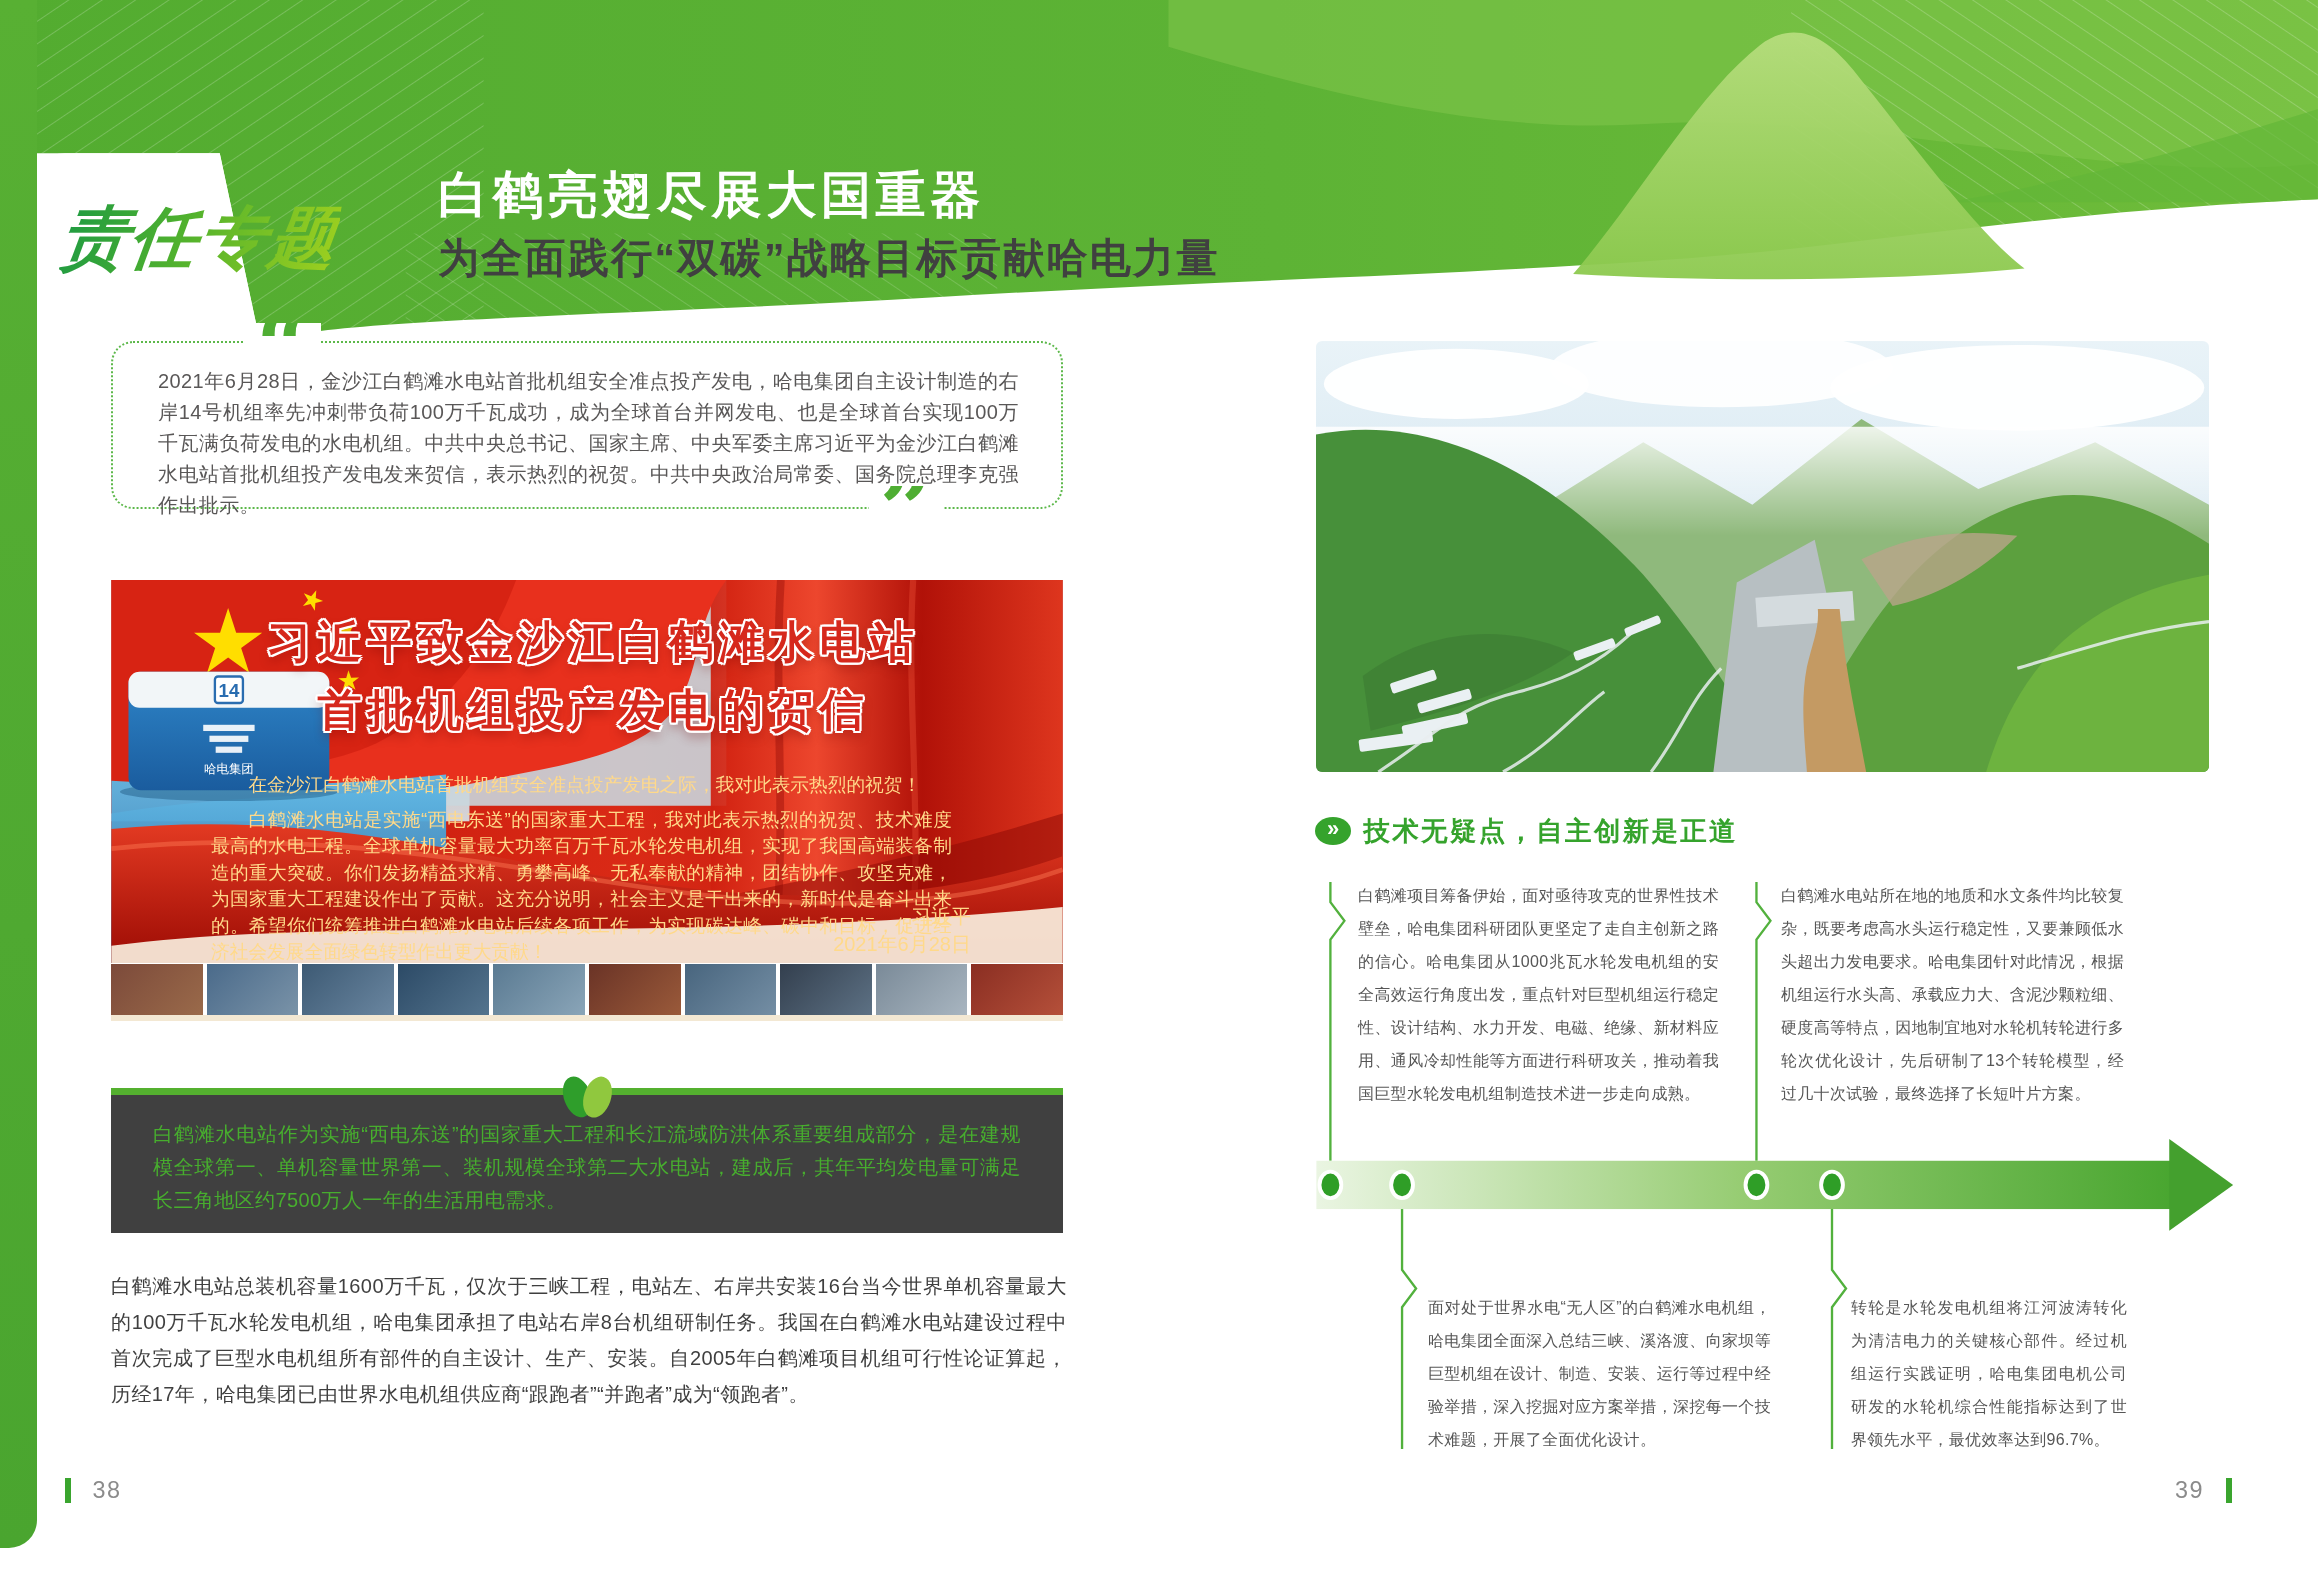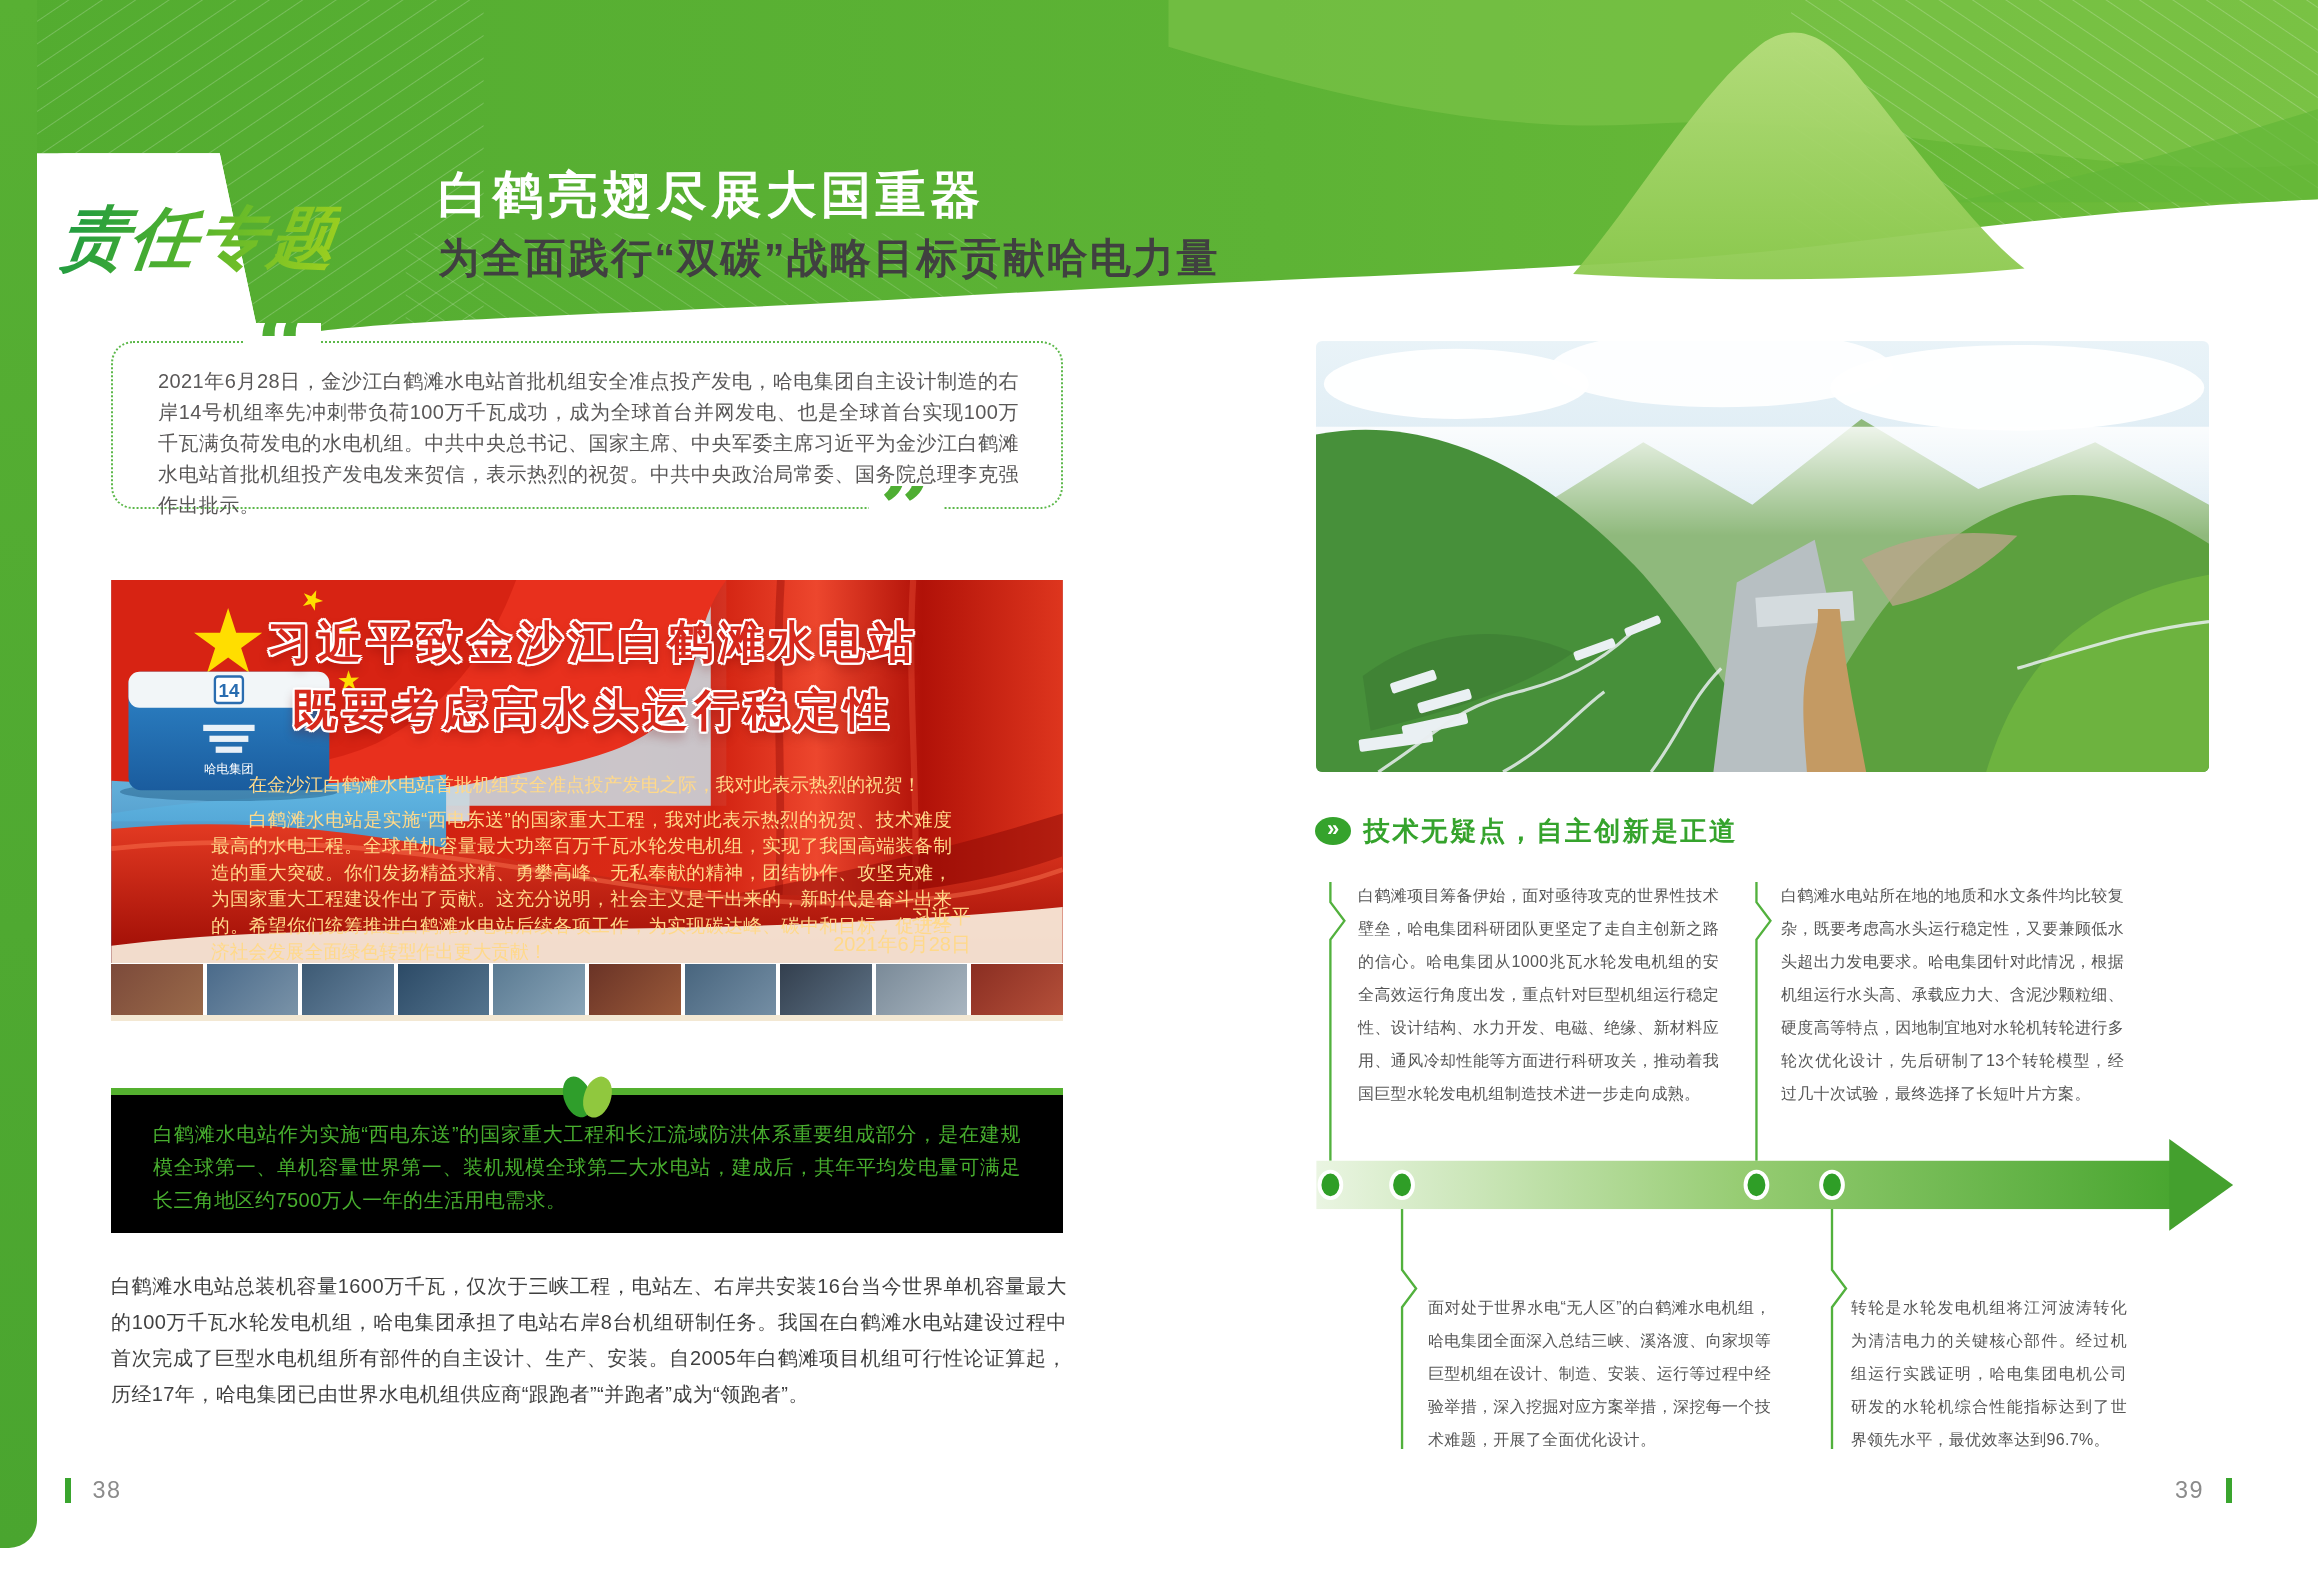--- a/index.html
+++ b/index.html
@@ -53,21 +53,21 @@
   .filmstrip{position:absolute;left:0;bottom:6.2px;width:952px;height:51px;display:flex;gap:3.9px;}
   .filmstrip .tile{flex:1;}
   .cream-bar{position:absolute;left:0;bottom:0;width:952px;height:6.2px;background:#f3e8d3;}
 
   
   .hl{position:absolute;left:111px;top:1088px;width:952px;z-index:3;}
   .hl-bar{height:7px;background:#54b02f;position:relative;}
   .leaf{position:absolute;width:26.5px;height:42px;border-radius:50%;top:-12.5px;}
   .leaf.l1{left:calc(50% - 23.4px);background:#2f9e2b;transform:rotate(-20deg);}
   .leaf.l2{left:calc(50% - 3.1px);background:#90c83e;transform:rotate(18deg);}
-  .hl-body{background:#000000;padding:23.4px 42px 15.6px;font-size:20px;line-height:33px;
+  .hl-body{background:#404040;padding:23.4px 42px 15.6px;font-size:20px;line-height:33px;
       color:#47ad2e;text-align:justify;letter-spacing:0.4px;}
 
   
   .article{position:absolute;left:111px;top:1268px;width:956px;z-index:3;
       font-size:20px;line-height:36px;color:#3f3f3f;text-align:justify;letter-spacing:0.4px;}
 
   
   .folio{position:absolute;top:1477px;z-index:3;display:flex;align-items:center;gap:22px;
       font-size:23.4px;color:#8b8b8b;letter-spacing:1.6px;}
   .folio .bar{width:5.5px;height:25px;background:#3aa52e;}
@@ -207,21 +207,21 @@
           <text x="151" y="248" text-anchor="middle" font-size="16" fill="#ffffff">哈电集团</text>
         </g>
 
         <path d="M430,492 C600,430 900,400 1222,300 V492 Z" fill="#8f0b05" opacity=".55"></path>
         <path d="M0,320 C190,300 360,330 560,368 C780,410 1010,430 1222,355 V492 H0 Z" fill="url(#silkG)"></path>
         <path d="M0,345 C220,322 420,352 640,388 C860,424 1060,430 1222,372" stroke="#ff7a55" stroke-width="6" opacity=".45" fill="none"></path>
         <path d="M0,470 C300,430 700,470 1222,420 V492 H0 Z" fill="#fbf3e2" opacity=".9"></path>
       </svg>
       <div class="banner-title">
         <div class="t1">习近平致金沙江白鹤滩水电站</div>
-        <div class="t2">既要考虑高水头运行稳定性</div>
+        <div class="t2">首批机组投产发电的贺信</div>
       </div>
       <div class="banner-body">
         <p>在金沙江白鹤滩水电站首批机组安全准点投产发电之际，我对此表示热烈的祝贺！</p>
         <p>白鹤滩水电站是实施“西电东送”的国家重大工程，我对此表示热烈的祝贺、技术难度最高的水电工程。全球单机容量最大功率百万千瓦水轮发电机组，实现了我国高端装备制造的重大突破。你们发扬精益求精、勇攀高峰、无私奉献的精神，团结协作、攻坚克难，为国家重大工程建设作出了贡献。这充分说明，社会主义是干出来的，新时代是奋斗出来的。希望你们统筹推进白鹤滩水电站后续各项工作，为实现碳达峰、碳中和目标，促进经济社会发展全面绿色转型作出更大贡献！</p>
       </div>
       <div class="banner-sign">
         <div>习近平</div>
         <div>2021年6月28日</div>
       </div>
     </div>

